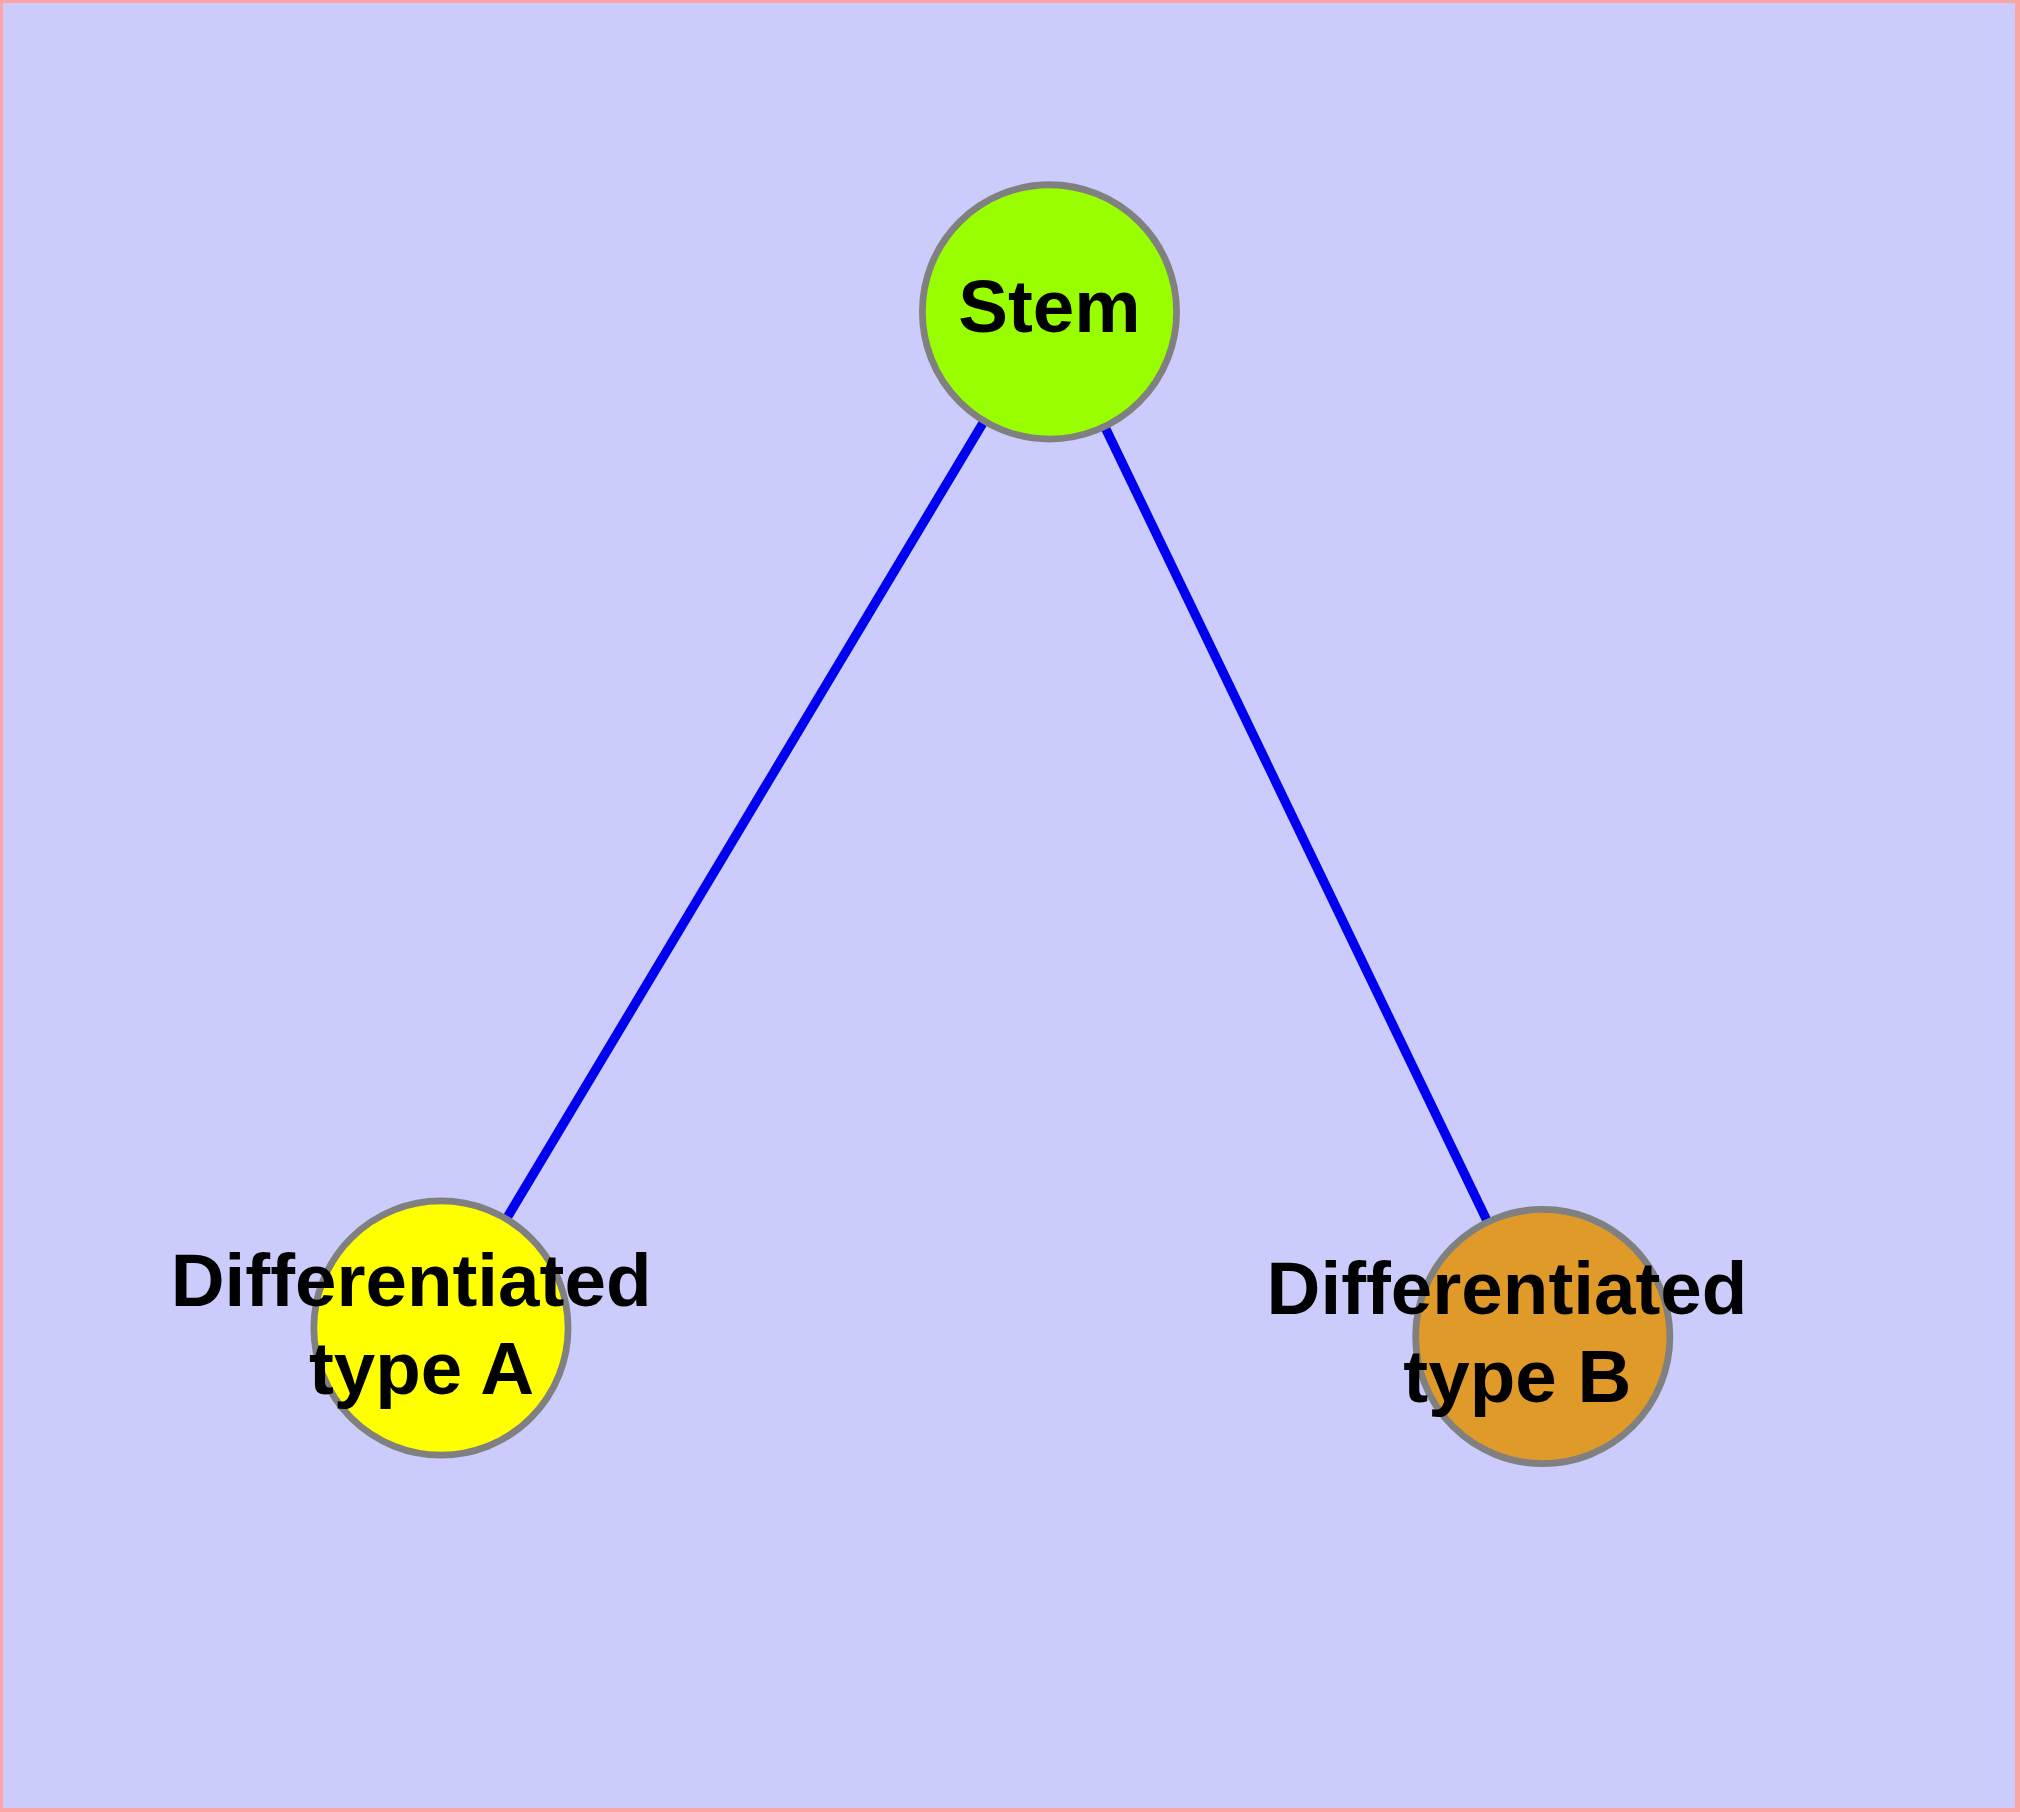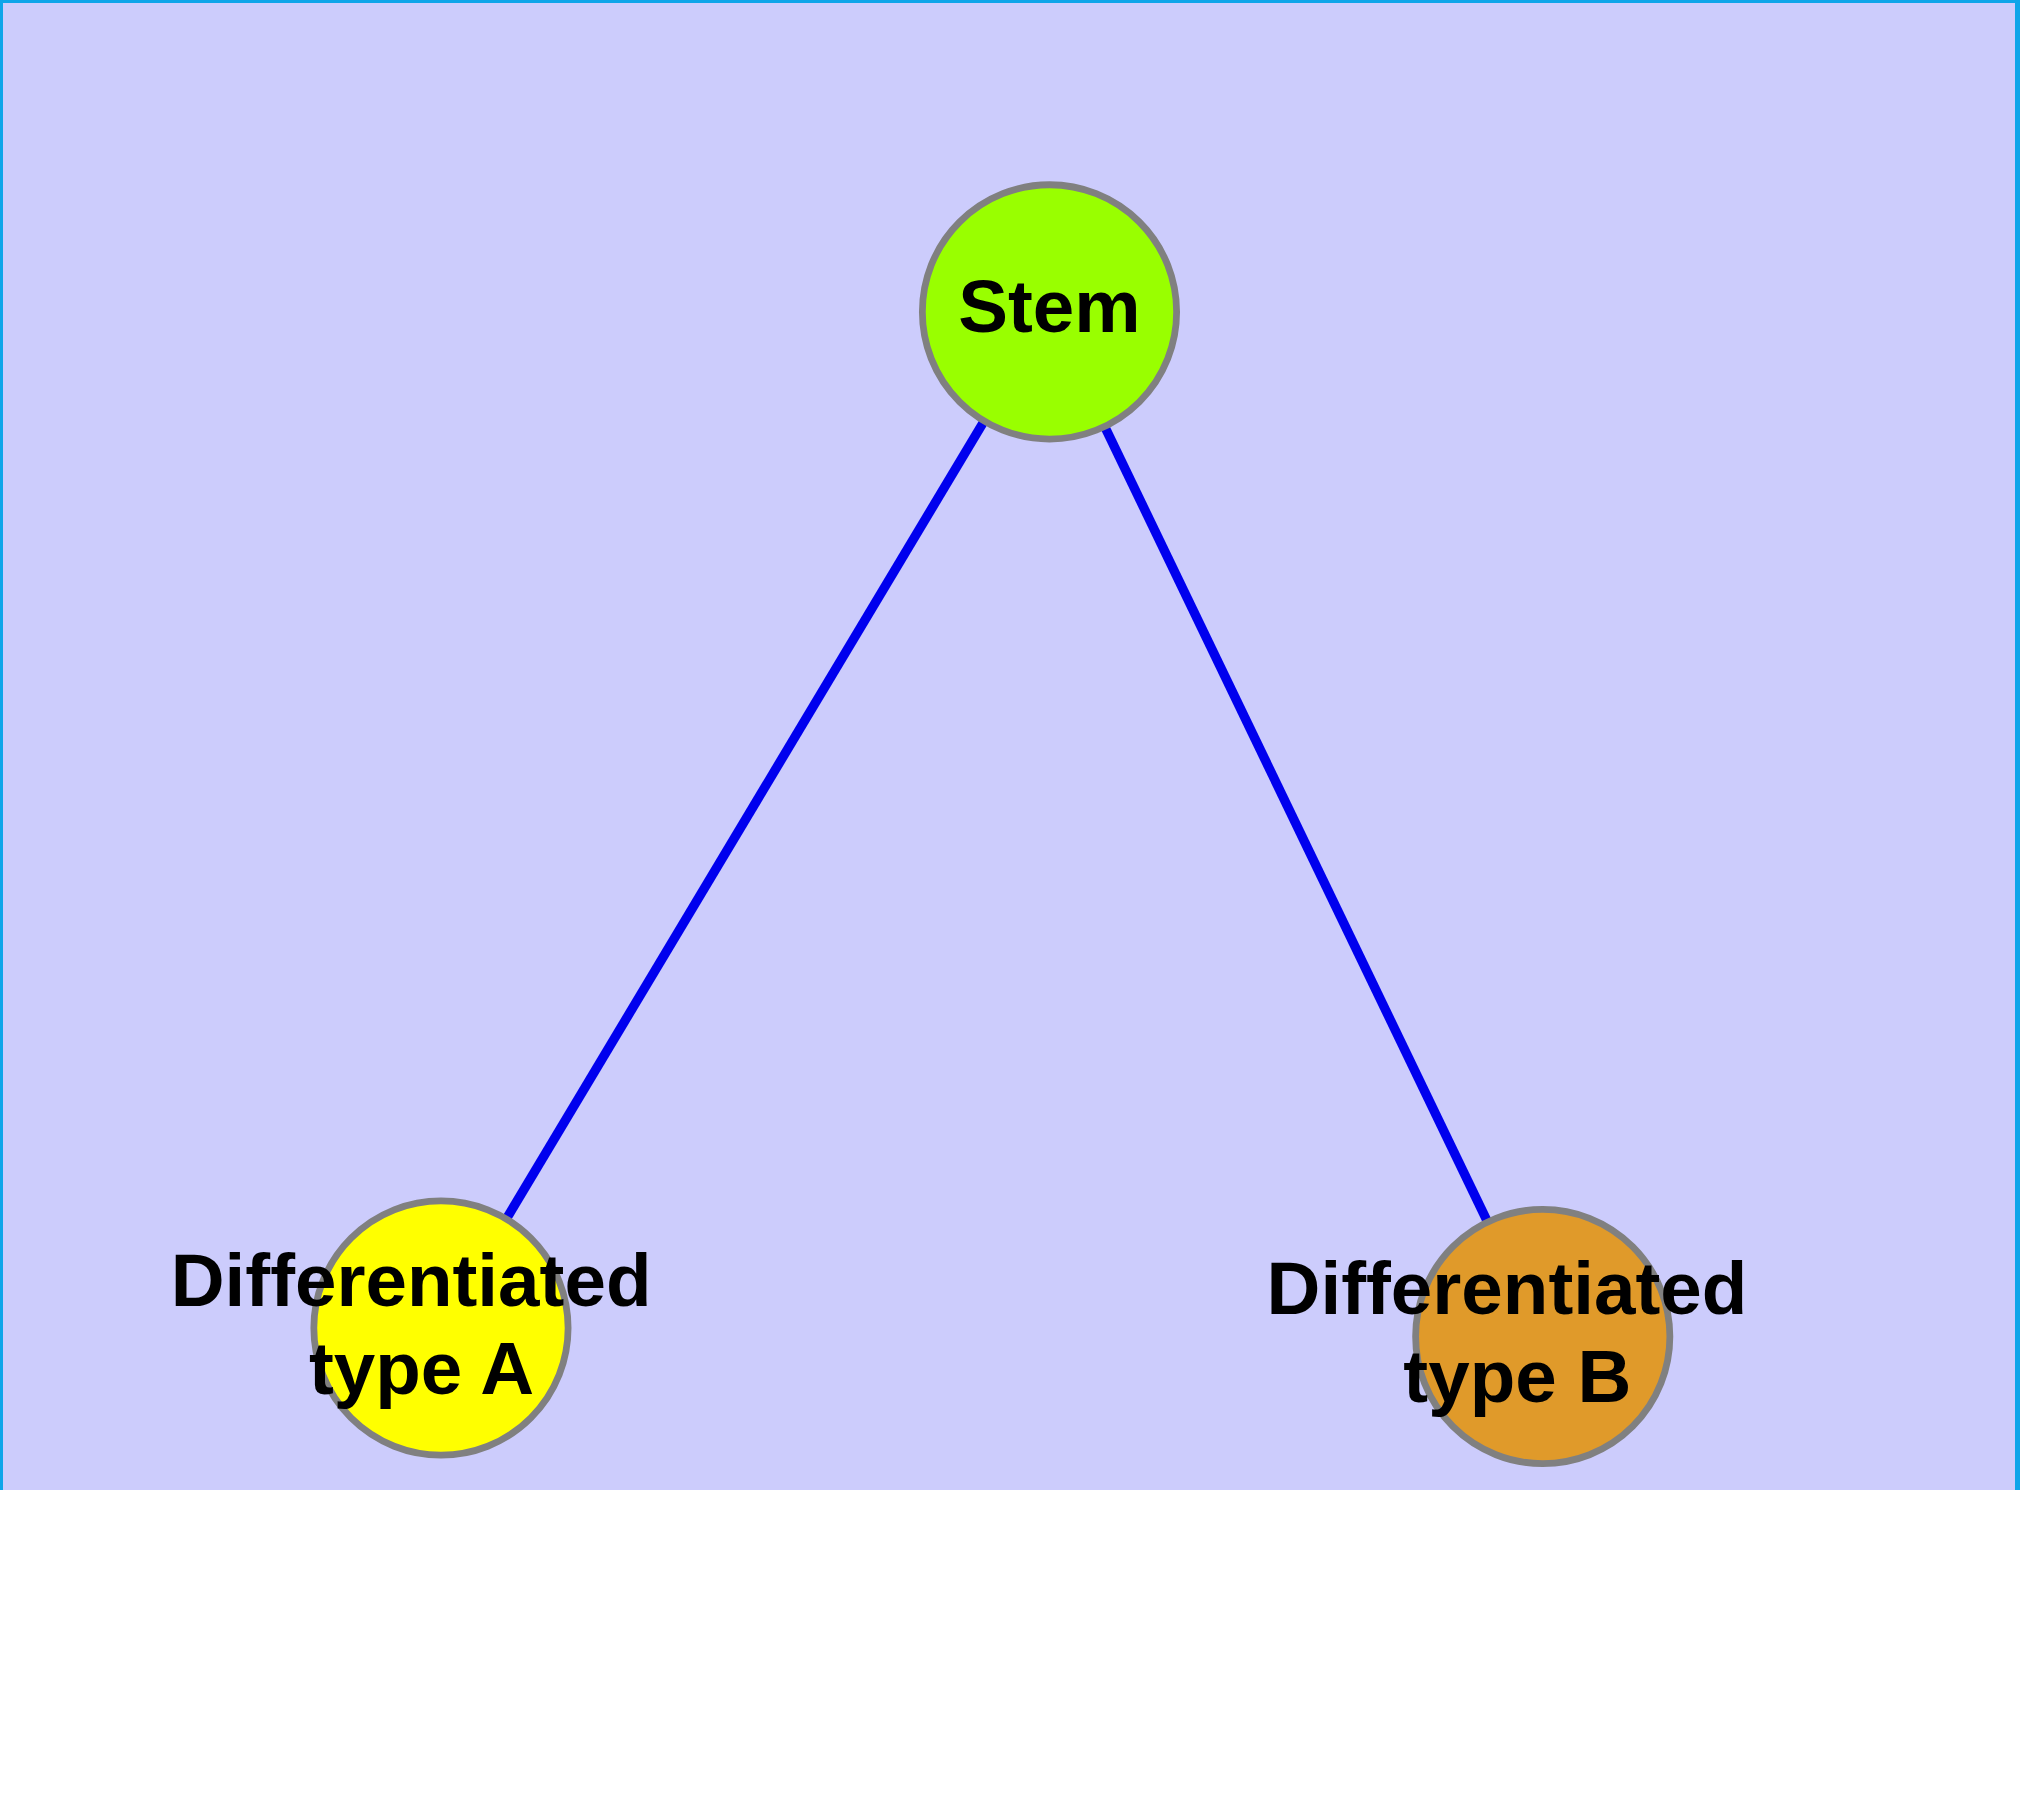--- a/index.html
+++ b/index.html
@@ -3,22 +3,22 @@
 <meta charset="utf-8">
 <style>
   html, body {
     margin: 0;
     padding: 0;
     background: #ffffff;
   }
   #canvas {
     position: relative;
     width: 2021px;
-    height: 1490px;
-    background: #0ea5e9;
+    height: 1812px;
+    background: #fca5a5;
     overflow: hidden;
     font-family: "Liberation Sans", sans-serif;
   }
   #plot-area {
     position: absolute;
     left: 3.4px;
     top: 3.4px;
     width: 2012px;
     height: 1805px;
     background: #ccccfc;

